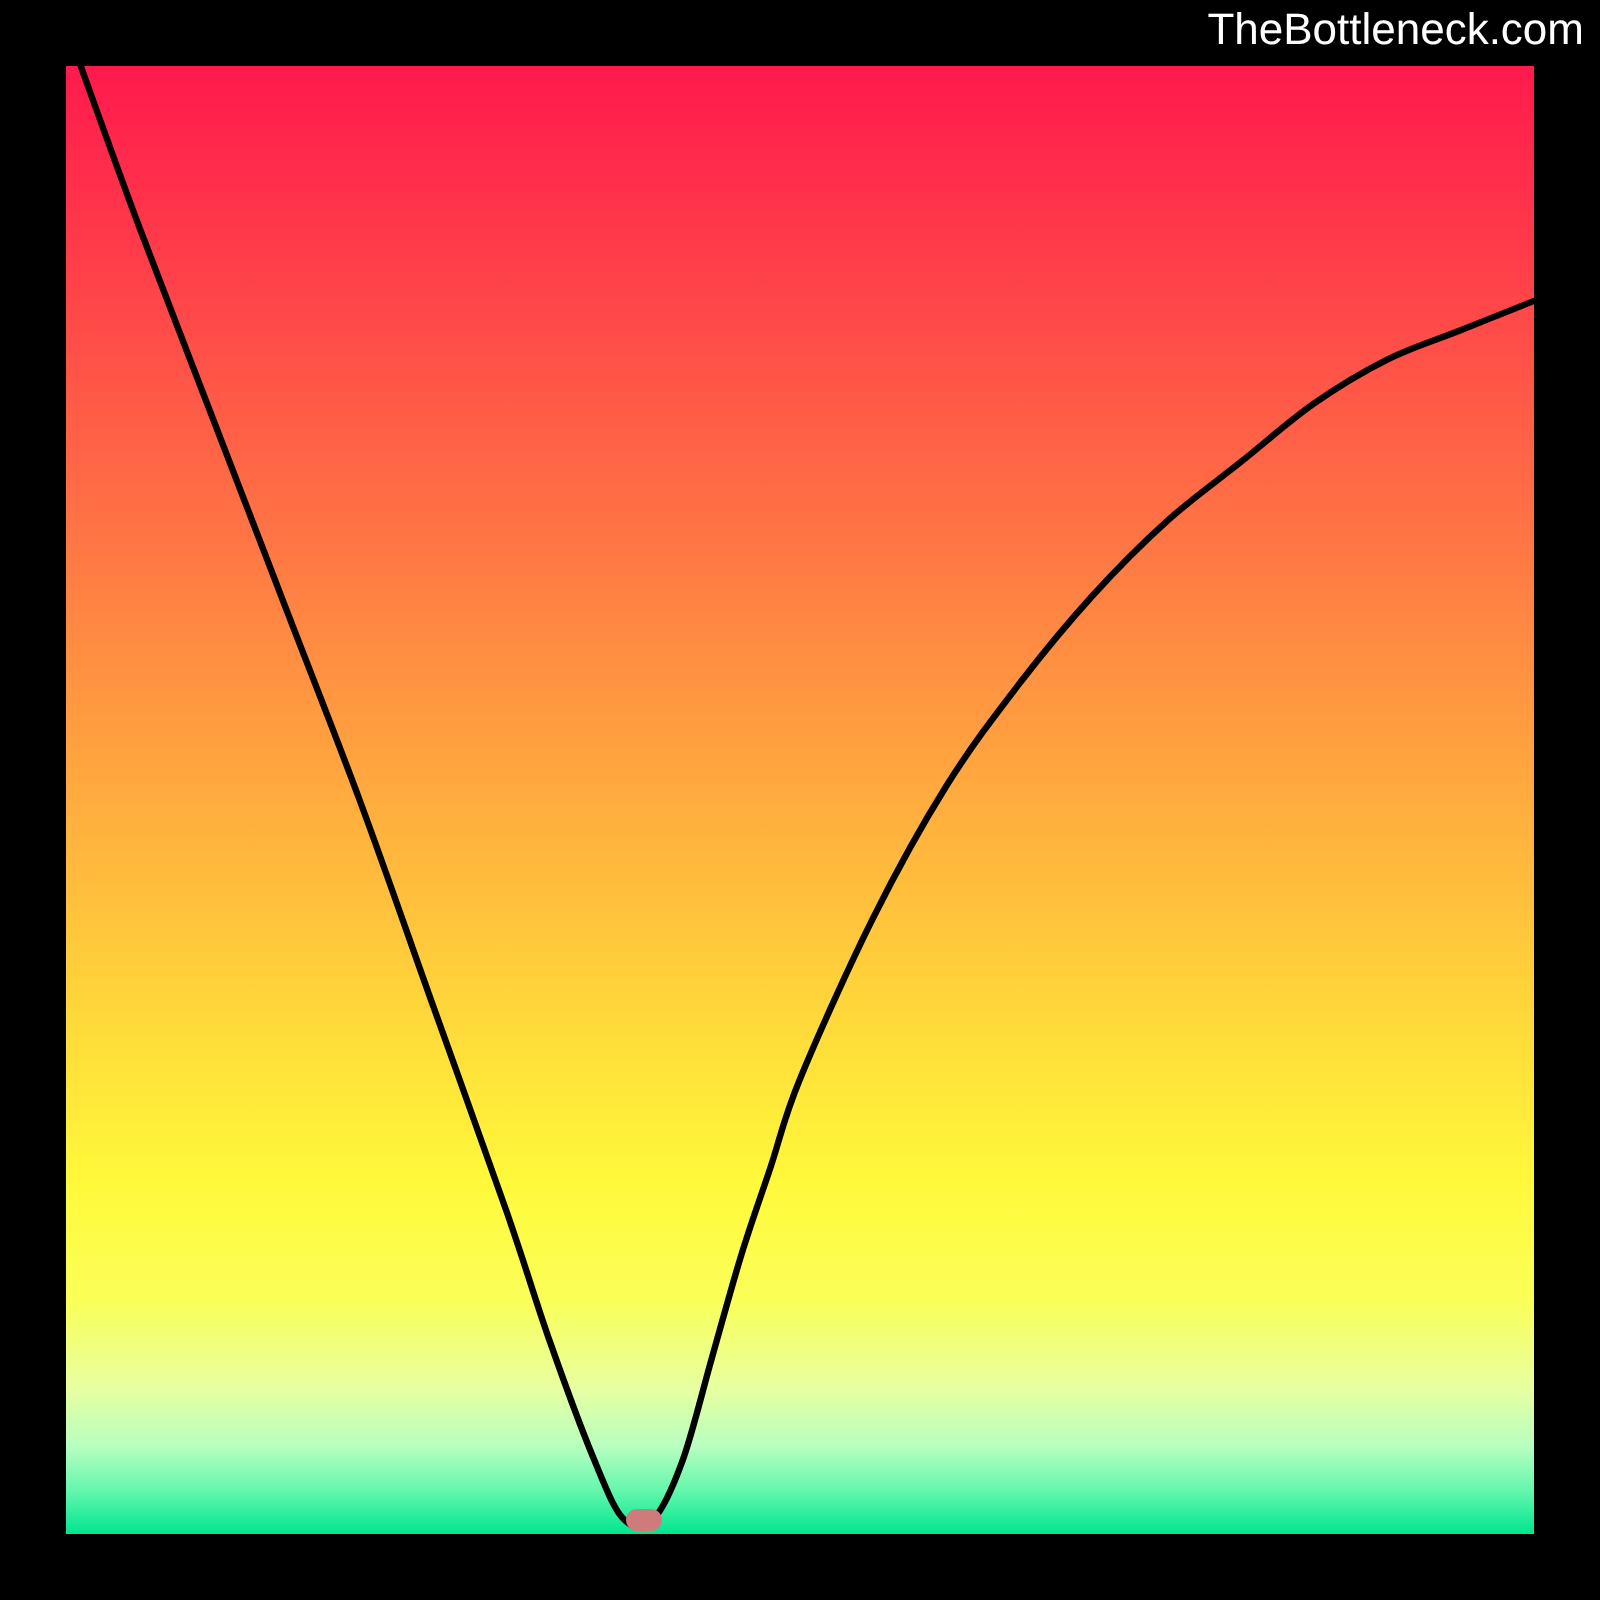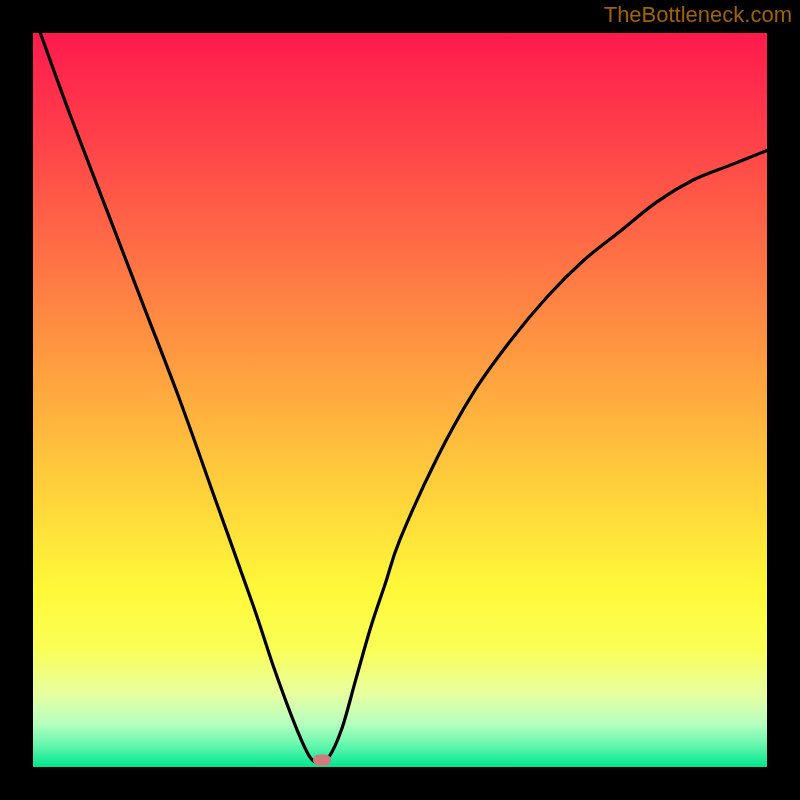--- a/index.html
+++ b/index.html
@@ -48,21 +48,21 @@
     background: #cf7a7b;
     transform: translate(-50%, -50%);
   }
   .watermark {
     position: absolute;
     top: 2px;
     right: 8px;
     font-family: Arial, Helvetica, sans-serif;
     font-size: 22px;
     font-weight: 500;
-    color: #a16207;
+    color: #ffffff;
     letter-spacing: 0px;
   }
 </style>
 </head>
 <body>
 
 <div class="frame">
 
   <div class="watermark">TheBottleneck.com</div>
 

